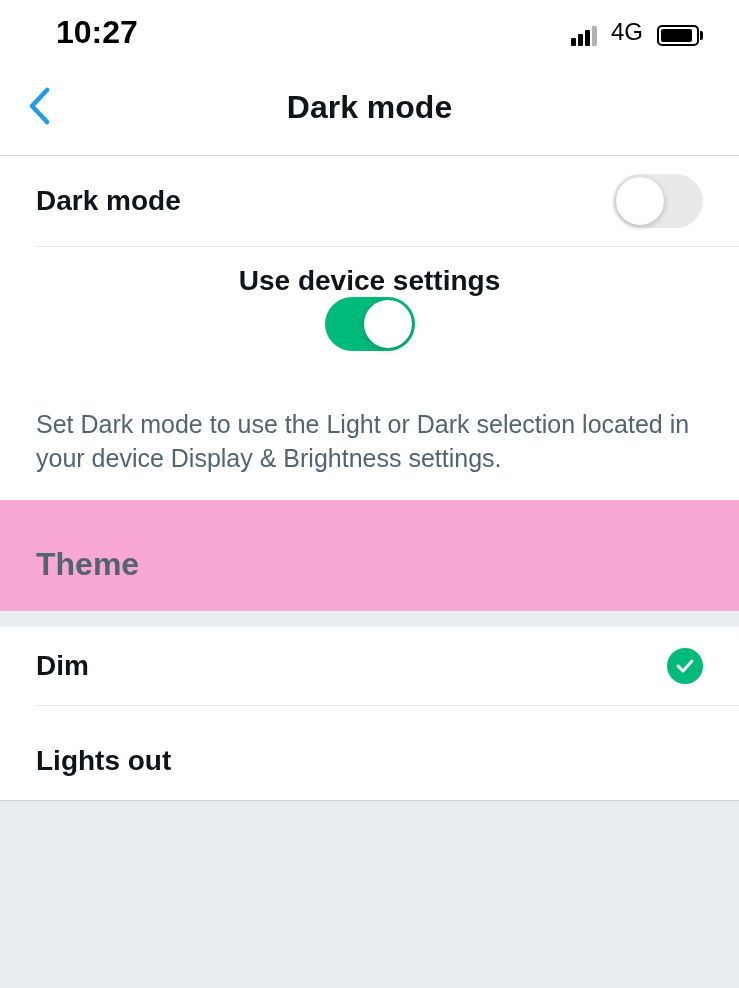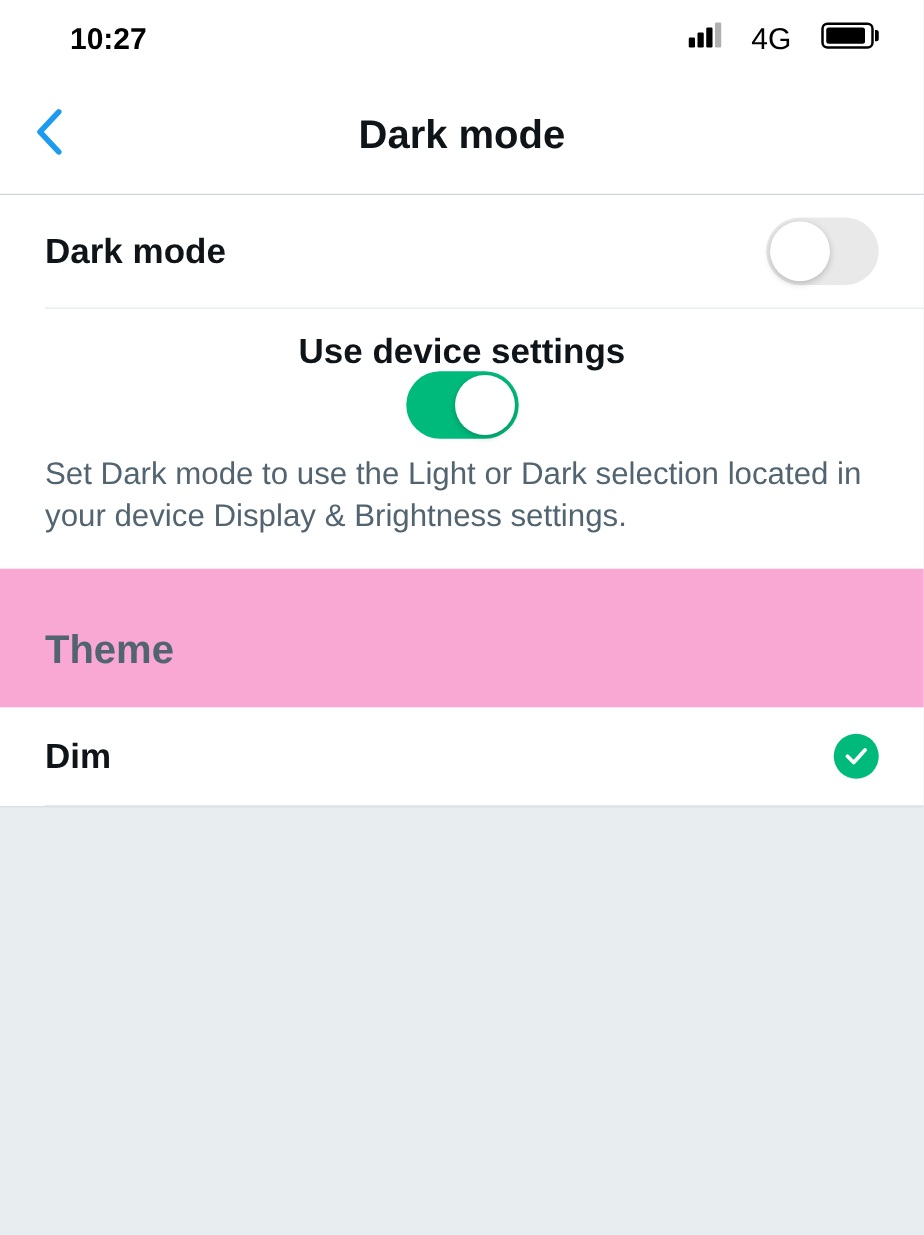--- a/index.html
+++ b/index.html
@@ -19,29 +19,29 @@
     .status-bar {
       display: flex;
       justify-content: space-between;
       align-items: center;
       padding: 12px 36px 8px 56px;
       background: #fff;
       height: 60px;
     }
     
     .status-time {
-      font-size: 24px;
+      font-size: 32px;
       font-weight: 600;
       color: #000;
     }
     
     .status-right {
       display: flex;
-      align-items: flex-start;
-      gap: 20px;
+      align-items: flex-end;
+      gap: 10px;
     }
     
     .signal-bars {
       display: flex;
       align-items: flex-end;
       gap: 2px;
       height: 20px;
     }
     
     .signal-bar {
@@ -139,20 +139,21 @@
       font-weight: 700;
       color: #0f1419;
     }
     
     .help-text {
       font-size: 25px;
       font-weight: 400;
       color: #536471;
       line-height: 1.35;
       padding: 4px 36px 24px 36px;
+      margin-top: 45px;
     }
     
     .toggle {
       width: 90px;
       height: 54px;
       border-radius: 27px;
       position: relative;
       cursor: pointer;
     }
     
@@ -194,20 +195,21 @@
       color: #536471;
     }
     
     .theme-row {
       display: flex;
       align-items: center;
       justify-content: space-between;
       padding: 18px 36px;
       min-height: 78px;
       cursor: pointer;
+      margin-top: 16px;
     }
     
     .check-circle {
       width: 36px;
       height: 36px;
       border-radius: 50%;
       background: #00ba7c;
       display: flex;
       align-items: center;
       justify-content: center;
@@ -277,13 +279,16 @@
 <div class="section-white bottom-border">
   <div class="theme-row">
     <div class="row-label">Dim</div>
     <div class="check-circle">
       <svg class="check-svg" viewBox="0 0 20 20">
         <path d="M3 10 L8 15 L17 5" stroke="#fff" stroke-width="3" fill="none" stroke-linecap="round" stroke-linejoin="round"></path>
       </svg>
     </div>
   </div>
   <div class="row-divider"></div>
+  <div class="theme-row">
+    <div class="row-label">Lights out</div>
+  </div>
 </div>
 
 </body></html>

